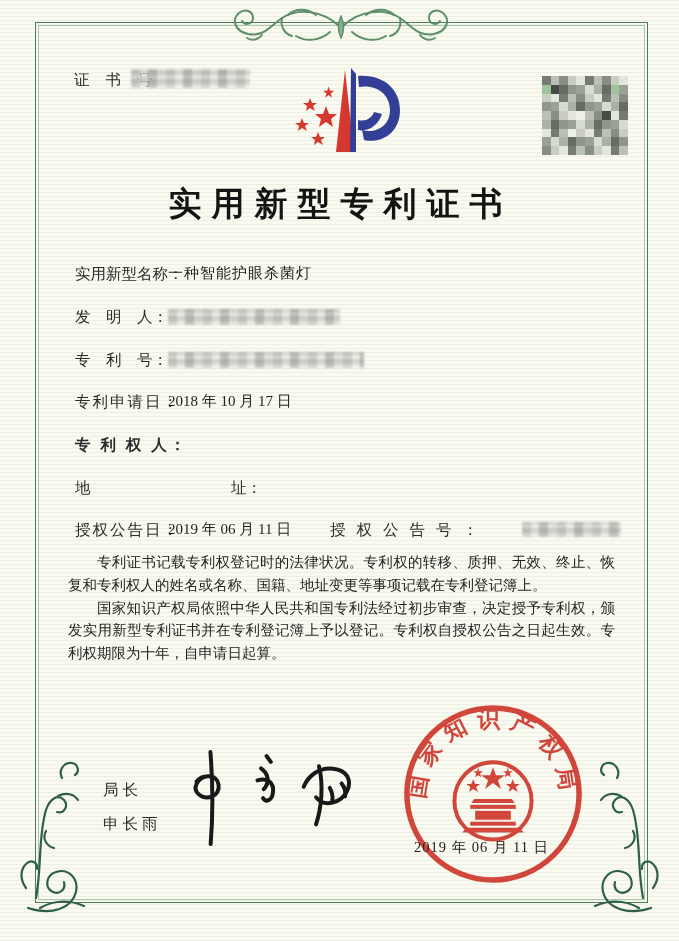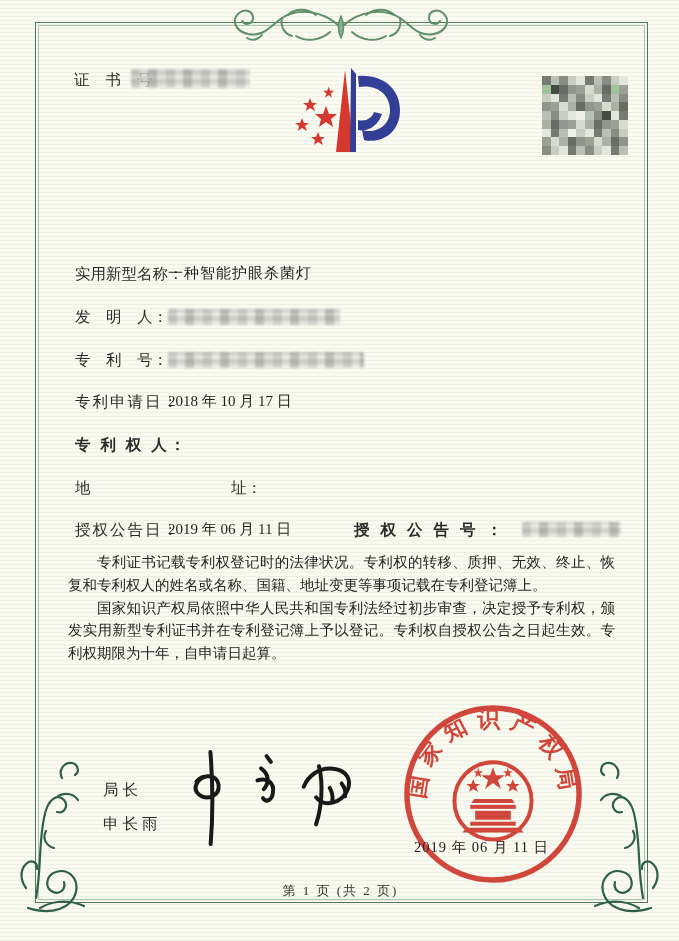--- a/index.html
+++ b/index.html
@@ -214,20 +214,21 @@
       <div style="background: rgb(227, 230, 221);"></div>
       <div style="background: rgb(117, 123, 115);"></div>
       <div style="background: rgb(186, 192, 181);"></div>
       <div style="background: rgb(136, 142, 132);"></div>
       <div style="background: rgb(201, 205, 194);"></div>
       <div style="background: rgb(227, 230, 221);"></div>
       <div style="background: rgb(117, 123, 115);"></div>
       <div style="background: rgb(186, 192, 181);"></div>
     </div>
 
+  <div class="title">实用新型专利证书</div>
 
   <div class="abs label" style="left:75px;top:264px;">实用新型名称：</div>
   <div class="abs value" style="left:168px;top:264px;letter-spacing:1px;">一种智能护眼杀菌灯</div>
 
   <div class="abs label" style="left:75px;top:307px;">发　明　人：</div>
   <div class="redact" style="left:168px;top:309px;width:172px;height:16px;"></div>
 
   <div class="abs label" style="left:75px;top:350px;">专　利　号：</div>
   <div class="redact" style="left:168px;top:352px;width:196px;height:16px;"></div>
 
@@ -236,21 +237,21 @@
 
   <div class="abs label" style="left:75px;top:435px;letter-spacing:3px;font-weight:bold;">专 利 权 人：</div>
 
   <div class="addr-label">
     <span>地</span>
     <span>址：</span>
   </div>
 
   <div class="abs label" style="left:75px;top:520px;letter-spacing:2px;">授权公告日：</div>
   <div class="abs value" style="left:168px;top:520px;">2019 年 06 月 11 日</div>
-  <div class="abs label" style="left:354px;top:520px;letter-spacing:11px;font-weight:bold;">授权公告号：</div>
+  <div class="abs label" style="left:330px;top:520px;letter-spacing:11px;">授权公告号：</div>
   <div class="redact" style="left:522px;top:522px;width:99px;height:15px;"></div>
 
   <div class="body-text">
     <p>专利证书记载专利权登记时的法律状况。专利权的转移、质押、无效、终止、恢复和专利权人的姓名或名称、国籍、地址变更等事项记载在专利登记簿上。</p>
     <p>国家知识产权局依照中华人民共和国专利法经过初步审查，决定授予专利权，颁发实用新型专利证书并在专利登记簿上予以登记。专利权自授权公告之日起生效。专利权期限为十年，自申请日起算。</p>
   </div>
 
   <div class="abs sig-label" style="left:64px;top:780px;">局长</div>
   <div class="abs sig-label" style="left:64px;top:814px;">申长雨</div>
 
@@ -283,15 +284,14 @@
       <polygon points="110,68 111,72 115,72 112,74 113,78 110,76 107,78 108,74 105,72 109,72"></polygon>
       <path d="M76,100 h38 l3,4 h-44 z"></path>
       <rect x="72" y="106" width="46" height="4"></rect>
       <rect x="77" y="112" width="36" height="9"></rect>
       <rect x="72" y="123" width="46" height="4"></rect>
       <path d="M68,129 h54 l4,5 h-62 z"></path>
     </g>
   </svg>
   <div class="seal-date">2019 年 06 月 11 日</div>
 
-  <div class="footer">第 1 页 (共 2 页)</div>
 
 </div>
 
 </body></html>

